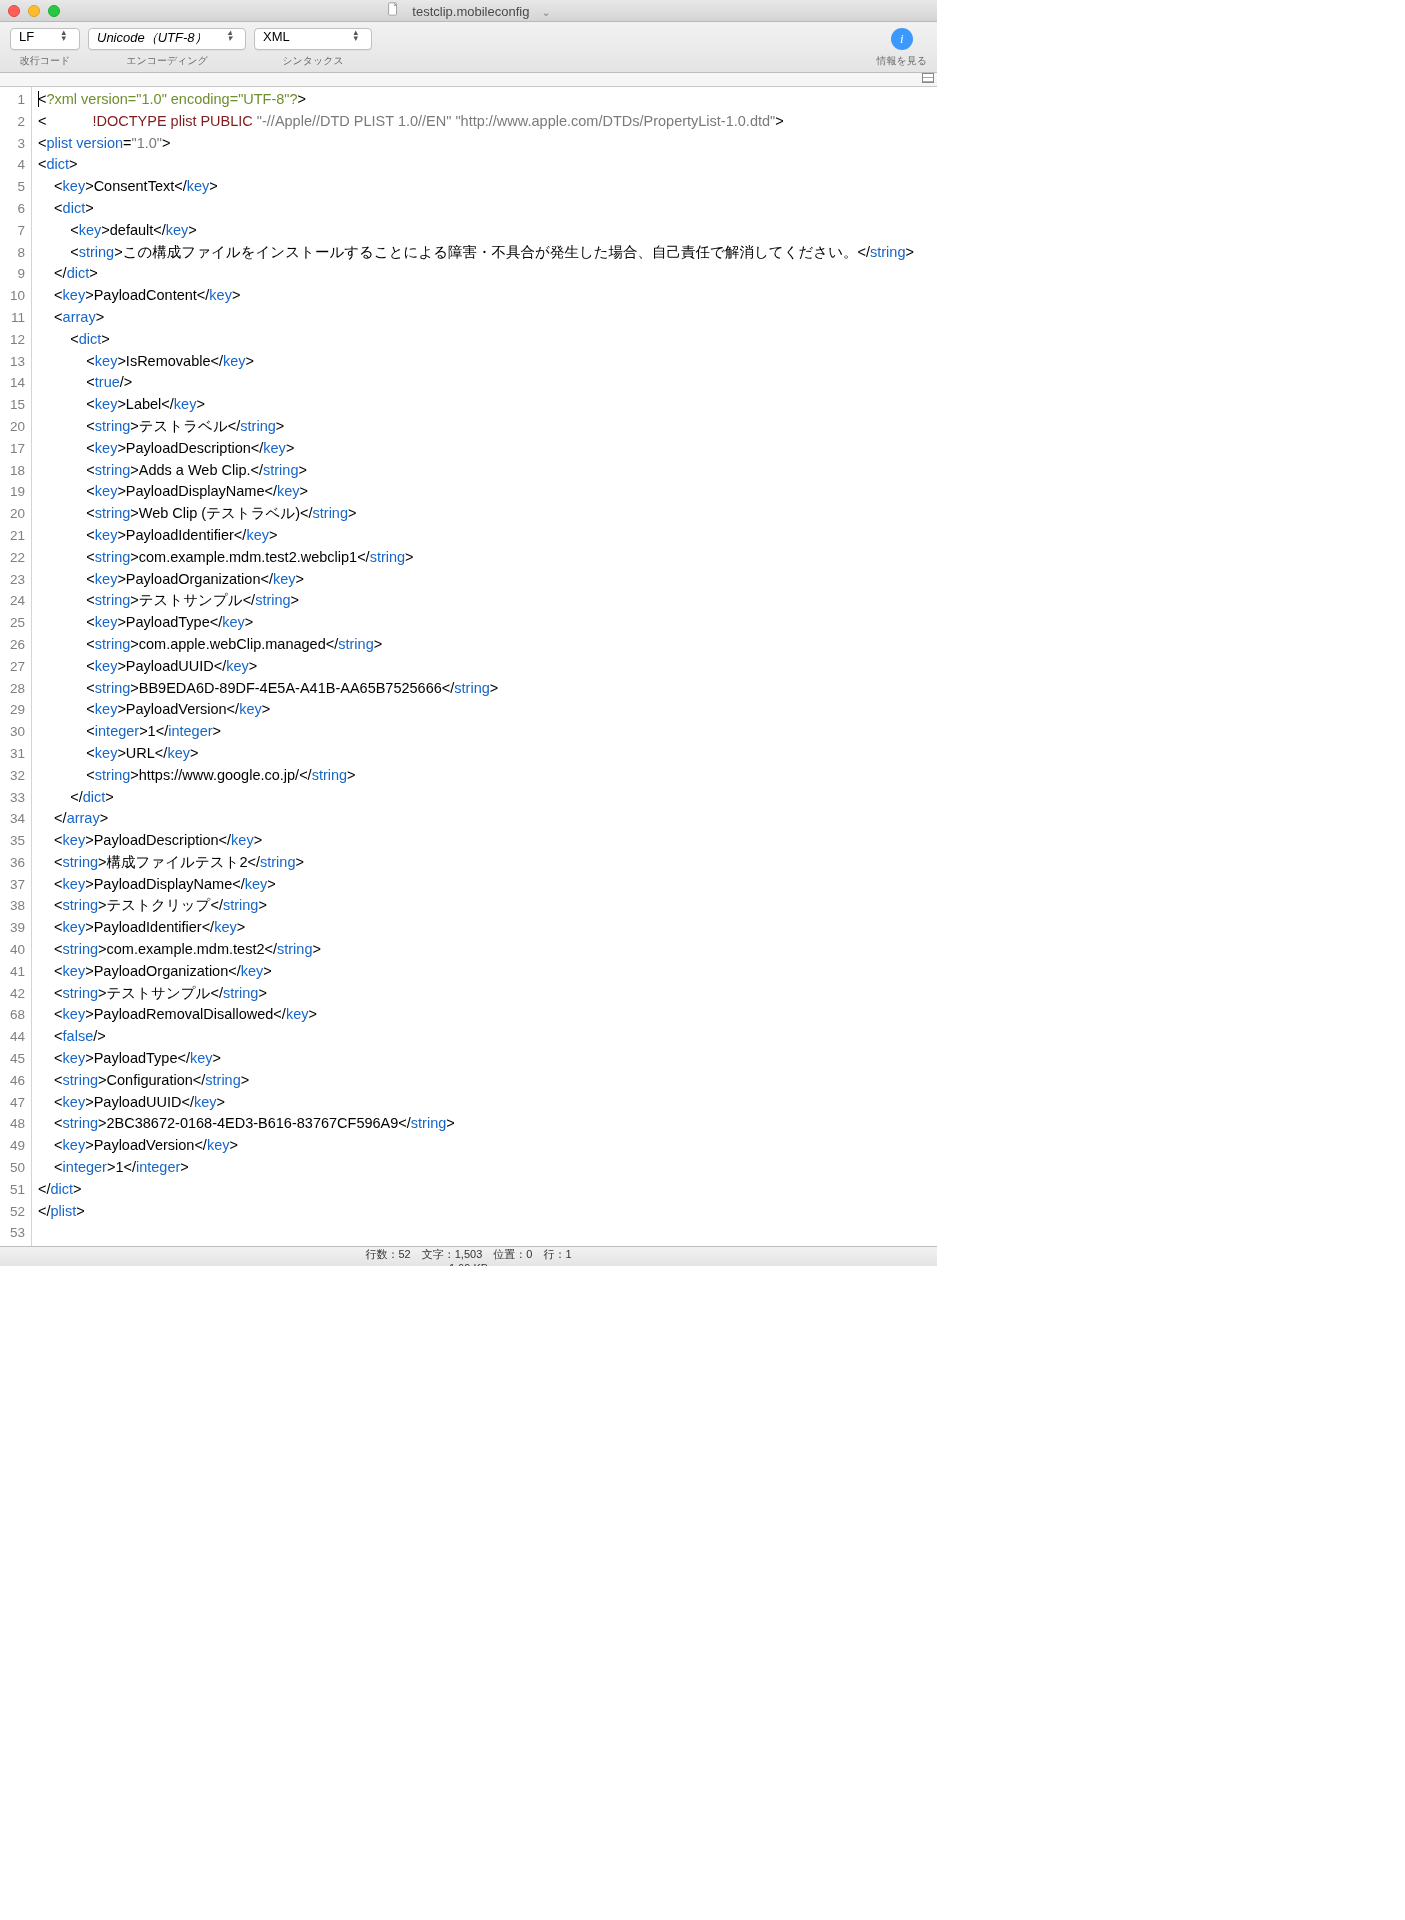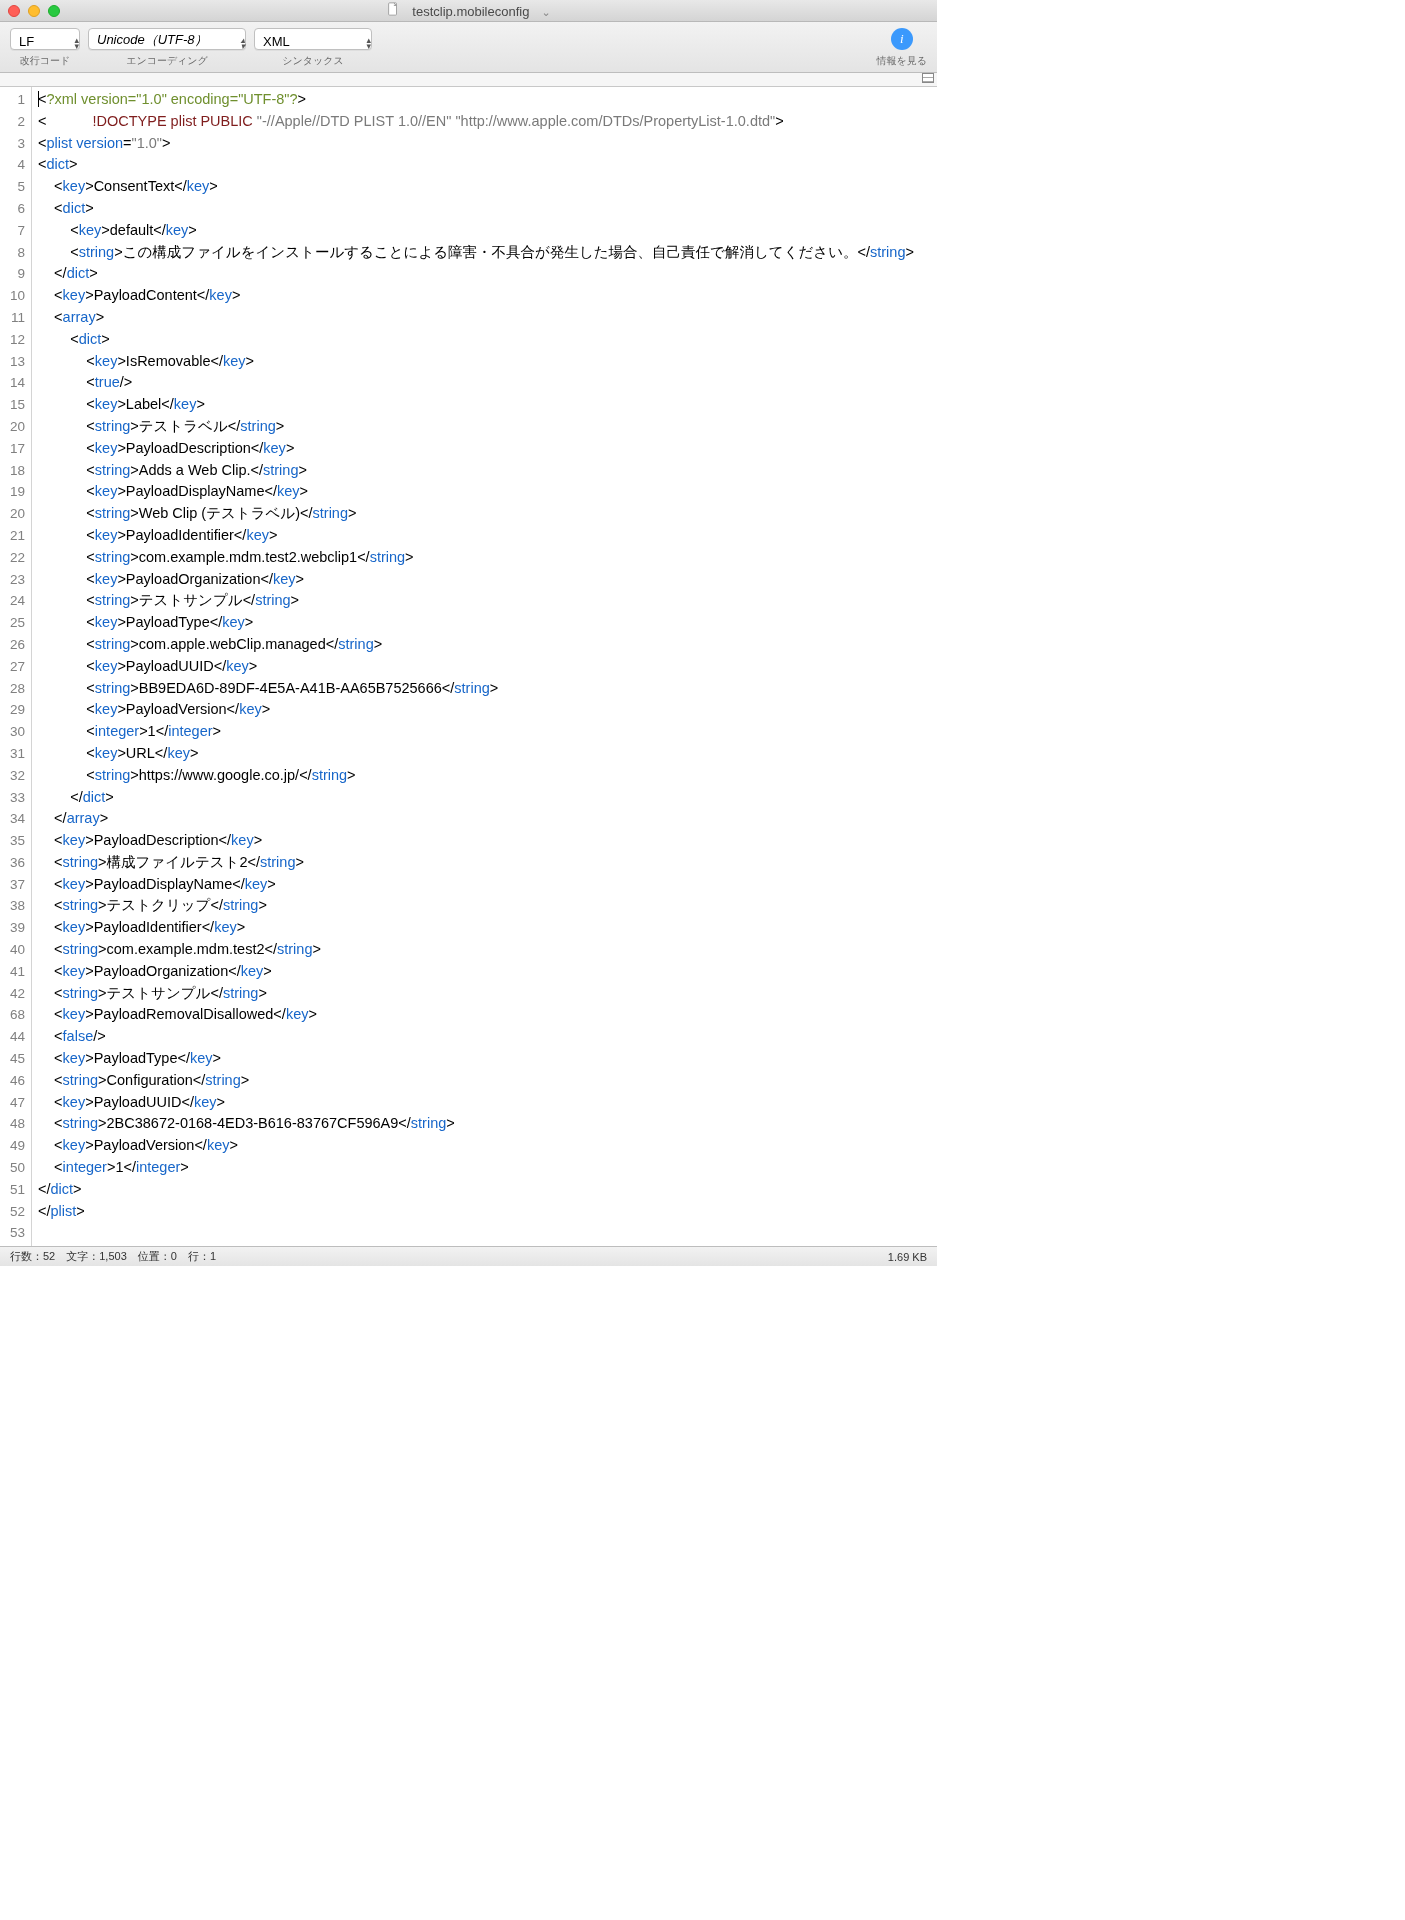--- a/index.html
+++ b/index.html
@@ -35,22 +35,22 @@
     border-bottom: 1px solid #bdbdbd;
     padding: 6px 10px 4px 10px;
   }
   .toolbar-row { display: flex; align-items: center; gap: 8px; }
   .select-group { display: flex; flex-direction: column; align-items: center; gap: 2px; }
   .dropdown {
     background: #fff;
     border: 1px solid #c0c0c0;
     border-radius: 4px;
     height: 22px;
-    display: flex; align-items: flex-end; justify-content: space-between;
-    padding: 0 0 0 8px;
+    display: flex; align-items: flex-start; justify-content: space-between;
+    padding: 0 13px 0 8px;
     font-size: 13px;
     box-shadow: 0 1px 0 rgba(0,0,0,0.05);
   }
   .dropdown .updown { font-size: 9px; line-height: 6px; color: #555; display:flex; flex-direction:column; }
   .dd1 { width: 70px; } .dd2 { width: 158px; font-style: italic; } .dd3 { width: 118px; }
   .tlabel { font-size: 10px; color: #6a6a6a; margin-top: 2px; }
   .spacer { flex: 1; }
   .info-group { display:flex; flex-direction:column; align-items:center; gap:2px; }
   .info-icon {
     width: 22px; height: 22px; border-radius: 50%;
@@ -82,21 +82,21 @@
   .c-grey { color: #7a7a7a; }
   .c-green { color: #6f8f2e; }
   .c-blue { color: #1766c9; }
   .c-pink { color: #7f1d1d; margin-left: 46px; }
   .c-black { color: #000; }
   .cursor { border-left: 1px solid #000; margin-right:-1px; }
   .statusbar {
     height: 20px; background: linear-gradient(#f2f2f2,#e4e4e4);
     border-top:1px solid #bdbdbd;
     display:flex; align-items:center; justify-content:space-between;
-    padding: 0 10px; font-size: 11px; color:#333;
+    padding: 0 10px; font-size: 11px; color:#333;flex-direction:column;
   }
 </style>
 </head>
 <body>
 
 <div class="titlebar">
   <div class="traffic-lights">
     <div class="tl tl-close"></div>
     <div class="tl tl-min"></div>
     <div class="tl tl-max"></div>

